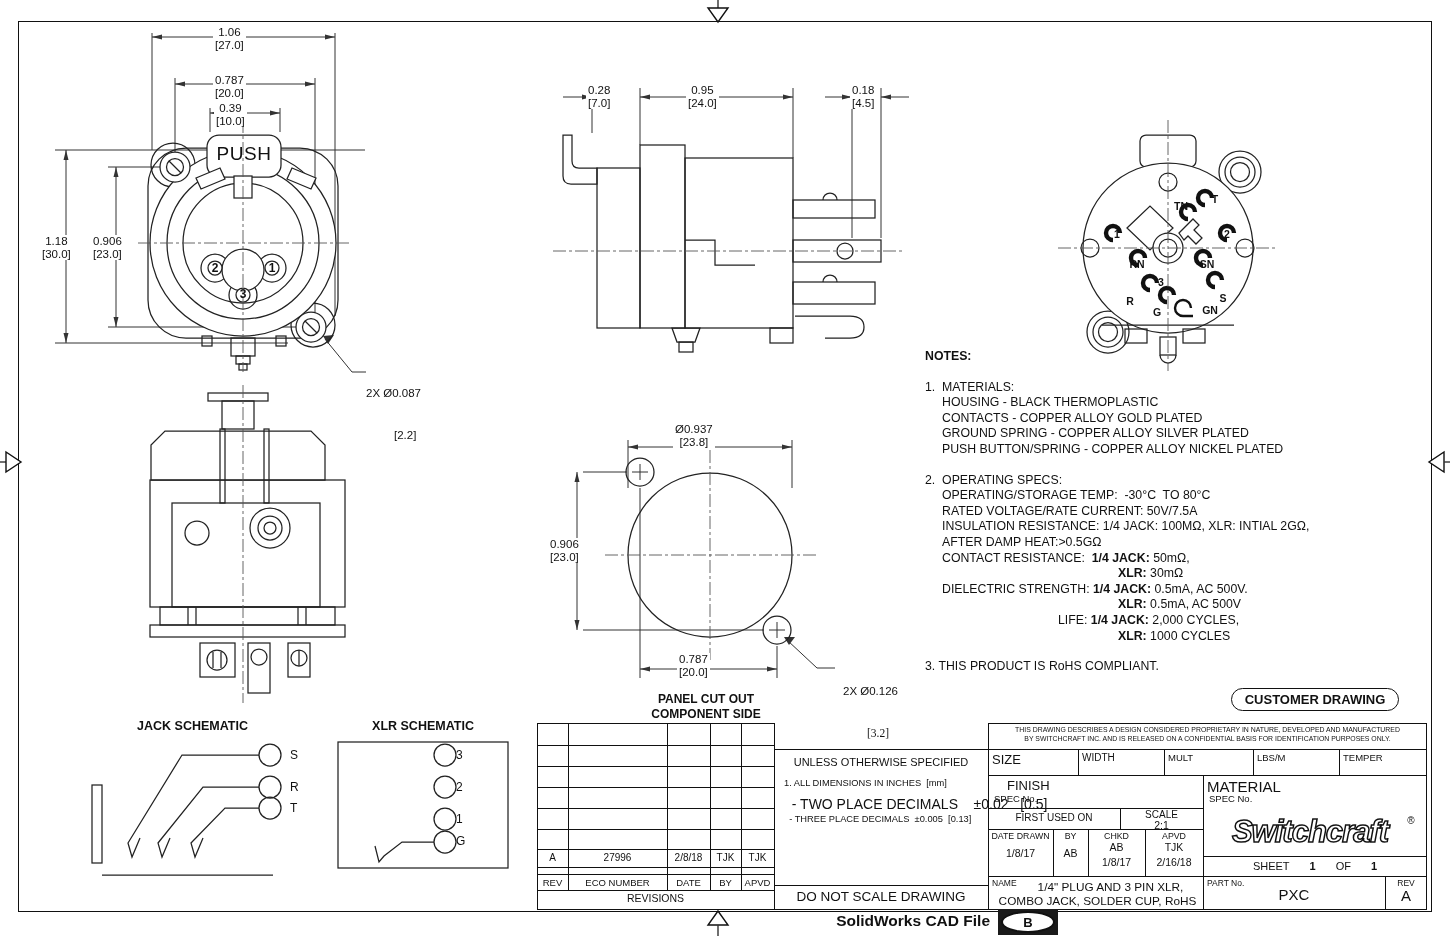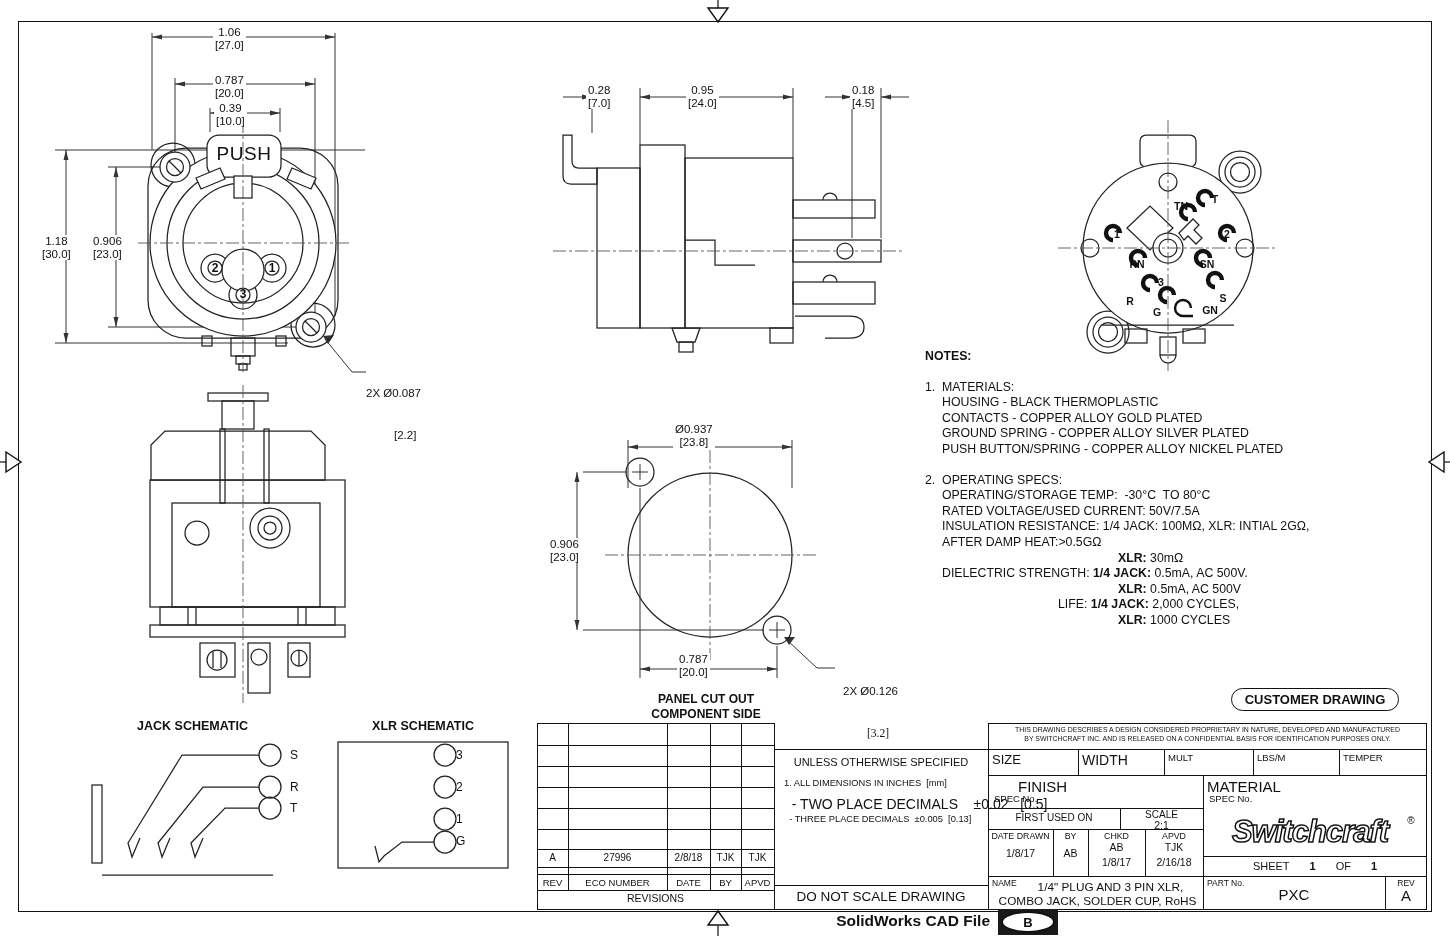--- a/index.html
+++ b/index.html
@@ -354,29 +354,31 @@
     <div style="font-weight:bold;">NOTES:</div>
     <div class="gap"></div>
     <div>1.  MATERIALS:</div>
     <div style="padding-left:17px;">HOUSING - BLACK THERMOPLASTIC</div>
     <div style="padding-left:17px;">CONTACTS - COPPER ALLOY GOLD PLATED</div>
     <div style="padding-left:17px;">GROUND SPRING - COPPER ALLOY SILVER PLATED</div>
     <div style="padding-left:17px;">PUSH BUTTON/SPRING - COPPER ALLOY NICKEL PLATED</div>
     <div class="gap"></div>
     <div>2.  OPERATING SPECS:</div>
     <div style="padding-left:17px;">OPERATING/STORAGE TEMP:  -30°C  TO 80°C</div>
-    <div style="padding-left:17px;">RATED VOLTAGE/USED CURRENT: 50V/7.5A</div>
+    <div style="padding-left:17px;">RATED VOLTAGE/RATE CURRENT: 50V/7.5A</div>
     <div style="padding-left:17px;">INSULATION RESISTANCE: 1/4 JACK: 100MΩ, XLR: INTIAL 2GΩ,</div>
     <div style="padding-left:17px;">AFTER DAMP HEAT:&gt;0.5GΩ</div>
+    <div style="padding-left:17px;"><span>CONTACT RESISTANCE:  </span><b>1/4 JACK:</b><span> 50mΩ,</span></div>
     <div style="padding-left:193px;"><b>XLR:</b><span> 30mΩ</span></div>
     <div style="padding-left:17px;"><span>DIELECTRIC STRENGTH: </span><b>1/4 JACK:</b><span> 0.5mA, AC 500V.</span></div>
     <div style="padding-left:193px;"><b>XLR:</b><span> 0.5mA, AC 500V</span></div>
     <div style="padding-left:133px;"><span>LIFE: </span><b>1/4 JACK:</b><span> 2,000 CYCLES,</span></div>
     <div style="padding-left:193px;"><b>XLR:</b><span> 1000 CYCLES</span></div>
     <div class="gap"></div>
+    <div>3. THIS PRODUCT IS RoHS COMPLIANT.</div>
   </div>
 
   <div id="custdrw">CUSTOMER DRAWING</div>
 
   <div class="schtitle" style="left:110px;top:719px;width:165px;">JACK SCHEMATIC</div>
   <svg style="left:80px;top:735px;" width="260" height="160">
     <rect class="ln" x="12" y="50" width="10" height="78"></rect>
     <line class="ln" x1="22" y1="140" x2="193" y2="140"></line>
     <circle class="ln" cx="190" cy="20" r="11"></circle>
     <circle class="ln" cx="190" cy="52" r="11"></circle>
@@ -458,25 +460,25 @@
     <div class="vl" style="left:802px;top:26px;height:26px;"></div>
     <div class="vl" style="left:666px;top:52px;height:135px;"></div>
     <div class="vl" style="left:583px;top:85px;height:21px;"></div>
     <div class="vl" style="left:516px;top:106px;height:47px;"></div>
     <div class="vl" style="left:551px;top:106px;height:47px;"></div>
     <div class="vl" style="left:608px;top:106px;height:47px;"></div>
     <div class="vl" style="left:848px;top:153px;height:34px;"></div>
     <div class="tb c" style="left:451px;top:3px;width:439px;font-size:6.9px;">THIS DRAWING DESCRIBES A DESIGN CONSIDERED PROPRIETARY IN NATURE, DEVELOPED AND MANUFACTURED</div>
     <div class="tb c" style="left:451px;top:12px;width:439px;font-size:6.9px;">BY SWITCHCRAFT INC. AND IS RELEASED ON A CONFIDENTIAL BASIS FOR IDENTIFICATION PURPOSES ONLY.</div>
     <div class="tb" style="left:455px;top:29px;font-size:13px;">SIZE</div>
-    <div class="tb" style="left:545px;top:29px;font-size:14px;">WIDTH</div>
+    <div class="tb" style="left:545px;top:29px;font-size:10px;">WIDTH</div>
     <div class="tb" style="left:631px;top:29px;font-size:9.5px;">MULT</div>
     <div class="tb" style="left:720px;top:29px;font-size:9.5px;">LBS/M</div>
     <div class="tb" style="left:806px;top:29px;font-size:9.5px;">TEMPER</div>
-    <div class="tb" style="left:481px;top:55px;font-size:15px;">FINISH</div>
+    <div class="tb" style="left:470px;top:55px;font-size:13px;">FINISH</div>
     <div class="tb" style="left:457px;top:70px;font-size:9.5px;">SPEC No.</div>
     <div class="tb" style="left:670px;top:55px;font-size:15px;">MATERIAL</div>
     <div class="tb" style="left:672px;top:70px;font-size:9.5px;">SPEC No.</div>
     <div class="tb c" style="left:451px;top:89px;width:132px;font-size:10px;">FIRST USED ON</div>
     <div class="tb c" style="left:583px;top:86px;width:83px;font-size:10px;">SCALE</div>
     <div class="tb c" style="left:583px;top:96px;width:83px;font-size:10.5px;">2:1</div>
     <div class="tb c" style="left:451px;top:108px;width:65px;font-size:8.8px;">DATE DRAWN</div>
     <div class="tb c" style="left:451px;top:124px;width:65px;font-size:10.5px;">1/8/17</div>
     <div class="tb c" style="left:516px;top:108px;width:35px;font-size:8.8px;">BY</div>
     <div class="tb c" style="left:516px;top:124px;width:35px;font-size:10.5px;">AB</div>

